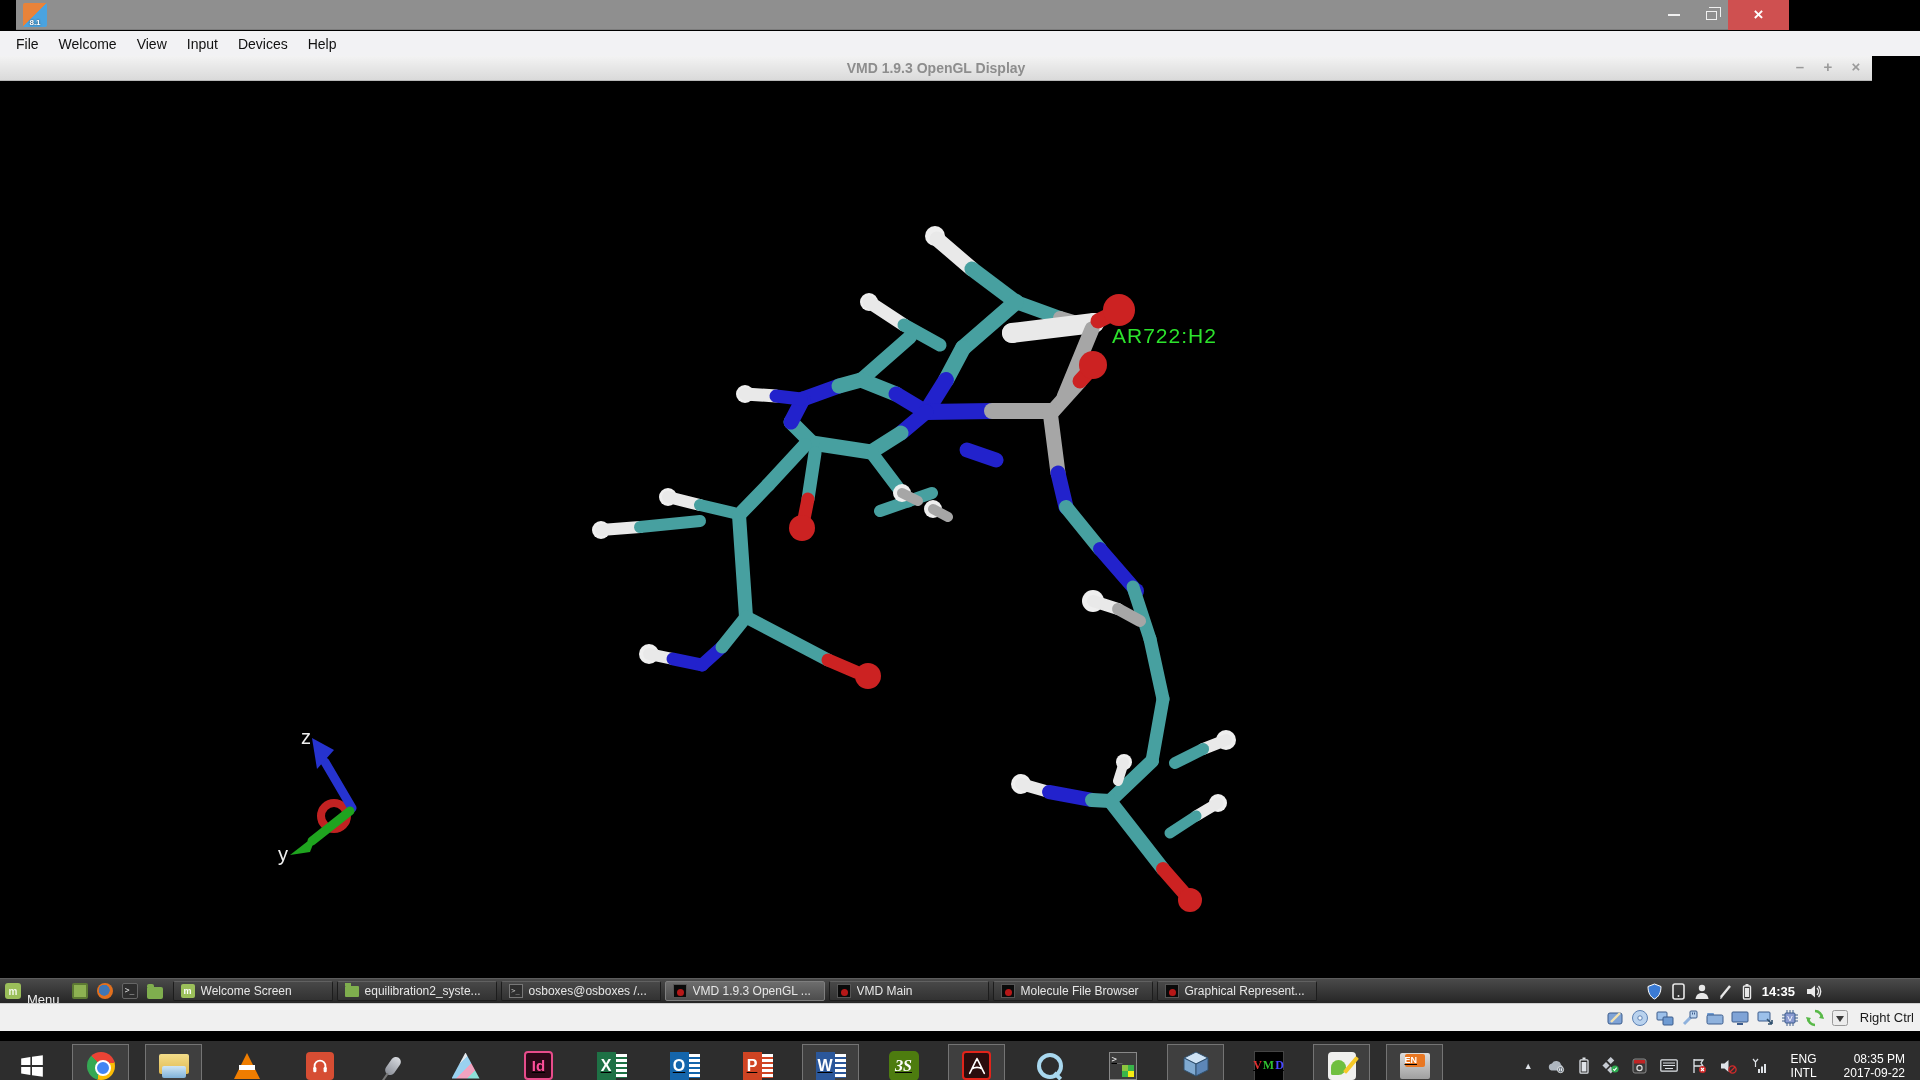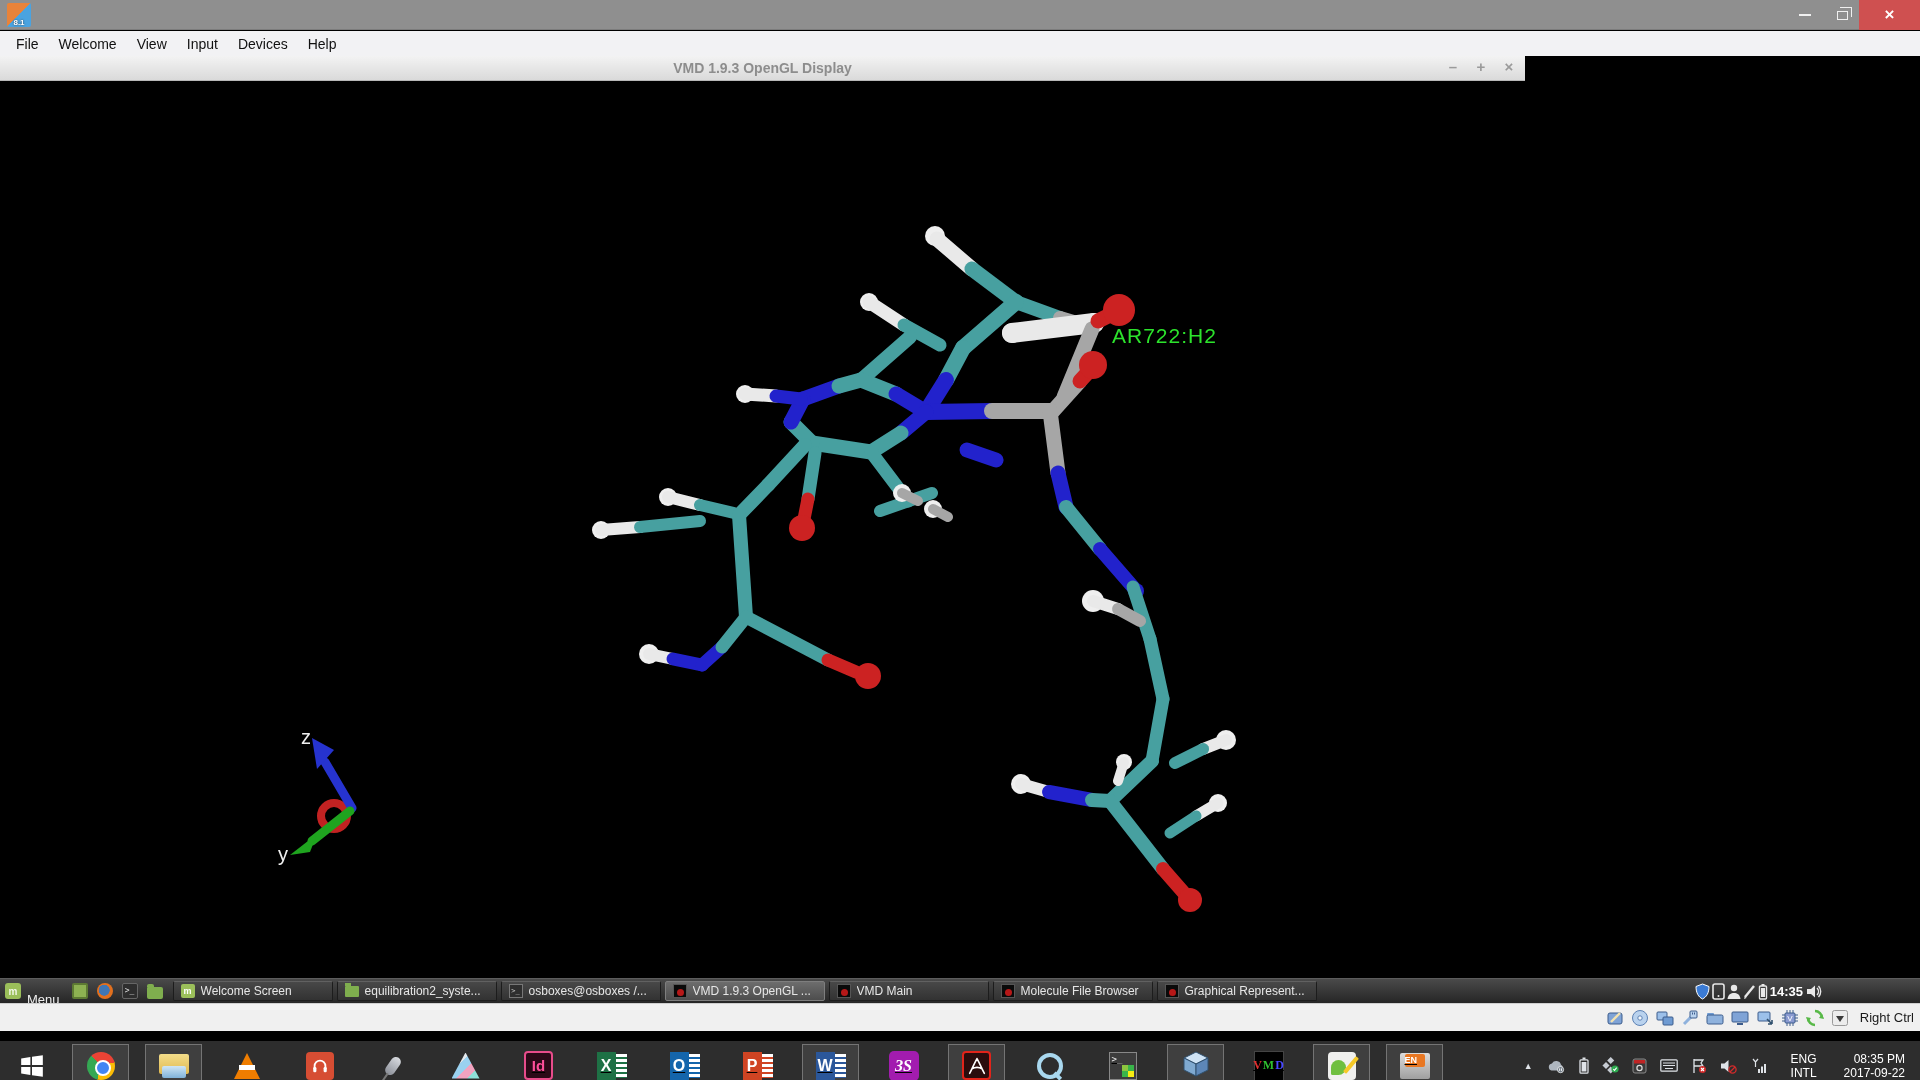--- a/index.html
+++ b/index.html
@@ -1,21 +1,21 @@
 <!DOCTYPE html>
 <html><head>
 <meta charset="utf-8">
 <style>
   * { margin:0; padding:0; box-sizing:border-box; cursor:default; }
   html,body { width:1920px; height:1080px; overflow:hidden; background:#000;
               font-family:"Liberation Sans", sans-serif; }
   #screen { position:relative; width:1920px; height:1080px; }
 
   
-  .vbox-titlebar { position:absolute; left:0; top:0; width:1920px; height:30px;
+  .vbox-titlebar { position:absolute; left:16px; top:0; width:1773px; height:30px;
     background:#8f8f8f; border-bottom:1px solid #7c7c7c;
     display:flex; align-items:center;text-decoration:underline; }
   .vm-os-icon { position:absolute; left:7px; top:3px; width:24px; height:24px;
     background:linear-gradient(135deg,#e8833a 0 50%,#4aa3e0 50% 100%);
     border-radius:2px; display:flex; align-items:flex-end; justify-content:center;
     font-size:8px; font-weight:bold; color:#fff; text-shadow:0 0 2px #333; }
   .vbox-title { position:absolute; left:0; width:1920px; text-align:center;
     color:#f4f4f4; font-size:15px; }
   .win-controls { position:absolute; right:0; top:0; height:30px; display:flex; }
   .wc-btn { height:30px; display:flex; align-items:center; justify-content:center; }
@@ -25,21 +25,21 @@
   .wc-restore i::before { content:""; position:absolute; left:2px; top:-5px; width:11px; height:9px;
     border:1.5px solid #f0f0f0; border-bottom:none; border-left:none; }
   .wc-close { width:61px; background:#cf5050; color:#fff; font-size:17px; font-weight:bold; }
 
   
   .vbox-menubar { position:absolute; left:0; top:31px; width:1920px; height:25px;
     background:#f2f2f4; display:flex; align-items:center; padding-left:6px; }
   .menu-item { padding:3px 10px; font-size:14px; color:#111; }
 
   
-  .vmd-titlebar { position:absolute; left:0; top:56px; width:1525px; height:25px;
+  .vmd-titlebar { position:absolute; left:0; top:56px; width:1872px; height:25px;
     background:linear-gradient(#f3f3f3,#dadada); border-bottom:1px solid #b8b8b8; }
   .vmd-title { position:absolute; width:100%; top:4px; text-align:center;
     color:#8d8d8d; font-size:14px; font-weight:bold; }
   .vmd-controls { position:absolute; right:8px; top:2px; display:flex; gap:12px; }
   .vmd-ctrl { width:16px; text-align:center; color:#9a9a9a; font-size:15px; font-weight:bold; }
 
   
   .viewport { position:absolute; left:0; top:81px; width:1920px; height:897px; background:#000; }
   .atom-label { position:absolute; left:1112px; top:243px; font-size:21px;
     letter-spacing:1px; color:#2ce32c; }
@@ -75,21 +75,21 @@
   .wi { flex:0 0 auto; }
   .wi-mint { width:14px; height:14px; border-radius:2px; background:#9bbf5a; color:#fff;
     font-size:9px; font-weight:bold; text-align:center; line-height:14px; }
   .wi-folder { width:14px; height:11px; background:#7fae4e; border-radius:1px; position:relative; }
   .wi-folder::before { content:""; position:absolute; top:-3px; left:0; width:6px; height:3px; background:#7fae4e; }
   .wi-term { width:14px; height:14px; background:#2e2e2e; border:1px solid #777; color:#ccc;
     font-family:"DejaVu Sans Mono",monospace; font-size:7px; line-height:12px; text-align:center; }
   .wi-vmd { width:14px; height:14px; background:#0a0a0a; border:1px solid #555; position:relative; }
   .wi-vmd::before { content:""; position:absolute; left:3px; top:4px; width:7px; height:7px;
     border-radius:50%; background:#b61818; }
-  .gt-tray { margin-left:auto; margin-right:98px; display:flex; align-items:center; gap:0;justify-content:flex-end; }
+  .gt-tray { margin-left:auto; margin-right:98px; display:flex; align-items:center; gap:8px;justify-content:flex-end; }
   .gt-clock { color:#fff; font-size:13px; font-weight:bold; margin:0 2px; }
 
   
   .vbox-statusbar { position:absolute; left:0; top:1003px; width:1920px; height:28px;
     background:#f0f0f0; border-top:1px solid #cfcfcf; display:flex; align-items:center; }
   .sb-icons { margin-left:auto; display:flex; align-items:center; gap:5px; }
   .sb-icon { width:20px; height:20px; }
   .sb-hostkey { font-size:13px; color:#1a1a1a; margin:0 6px 0 10px; }
 
   
@@ -123,21 +123,21 @@
   .ic-id { width:29px; height:29px; background:#2c0a18; border:2px solid #e84c8b; border-radius:4px;
     color:#ff4f9a; font-size:15px; font-weight:bold; display:flex; align-items:center; justify-content:center; }
   .office { width:30px; height:28px; display:flex; }
   .office .letter { width:19px; height:28px; color:#fff; font-size:16px; font-weight:bold;
     display:flex; align-items:center; justify-content:center; }
   .office .sheet { flex:1; margin:2px 0; background:#fff; }
   .xl .letter{background:#1e7145} .xl .sheet{background:repeating-linear-gradient(#fff 0 3px,#1e7145 3px 5px)}
   .ol .letter{background:#1465ab} .ol .sheet{background:repeating-linear-gradient(#fff 0 3px,#1465ab 3px 5px)}
   .pp .letter{background:#d04423} .pp .sheet{background:repeating-linear-gradient(#fff 0 3px,#d04423 3px 5px)}
   .wd .letter{background:#2b579a} .wd .sheet{background:repeating-linear-gradient(#fff 0 3px,#2b579a 3px 5px)}
-  .ic-3ds { width:30px; height:30px; background:#a21caf; border-radius:5px; color:#fff;
+  .ic-3ds { width:30px; height:30px; background:#4d7c0f; border-radius:5px; color:#fff;
     font-family:"Liberation Serif",serif; font-style:italic; font-weight:bold; font-size:16px;
     display:flex; align-items:center; justify-content:center; }
   .ic-acro { width:29px; height:29px; background:#2a0d0d; border:2px solid #e2241a; border-radius:4px;
     display:flex; align-items:center; justify-content:center; }
   .ic-q { width:26px; height:26px; border:4px solid #a9d8ef; border-radius:50%; position:relative; }
   .ic-q::after { content:""; position:absolute; right:-3px; bottom:-3px; width:9px; height:4px;
     background:#a9d8ef; transform:rotate(45deg); }
   .ic-moba { width:28px; height:28px; background:#3c3c3c; border:1px solid #888; position:relative;
     color:#eee; font-family:"DejaVu Sans Mono",monospace; font-size:9px; padding:1px 2px; }
   .ic-moba::after { content:""; position:absolute; right:2px; bottom:2px; width:12px; height:12px;

